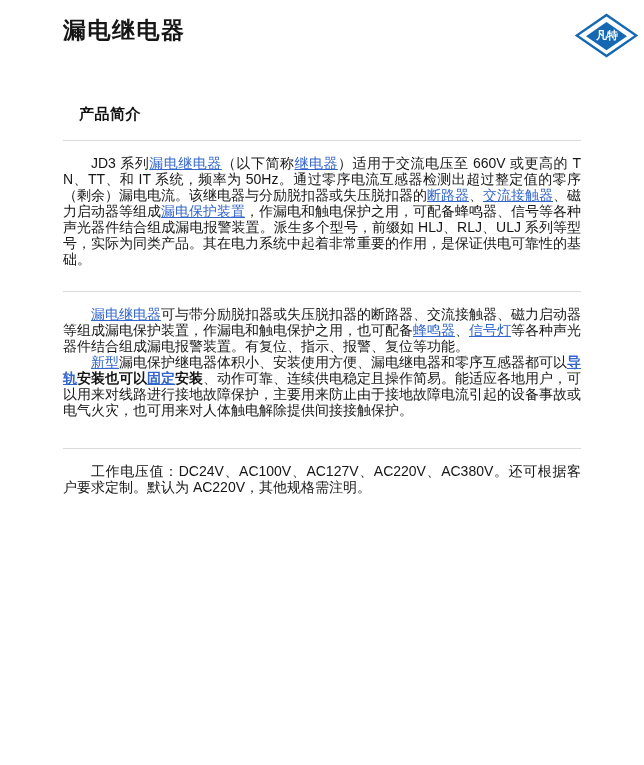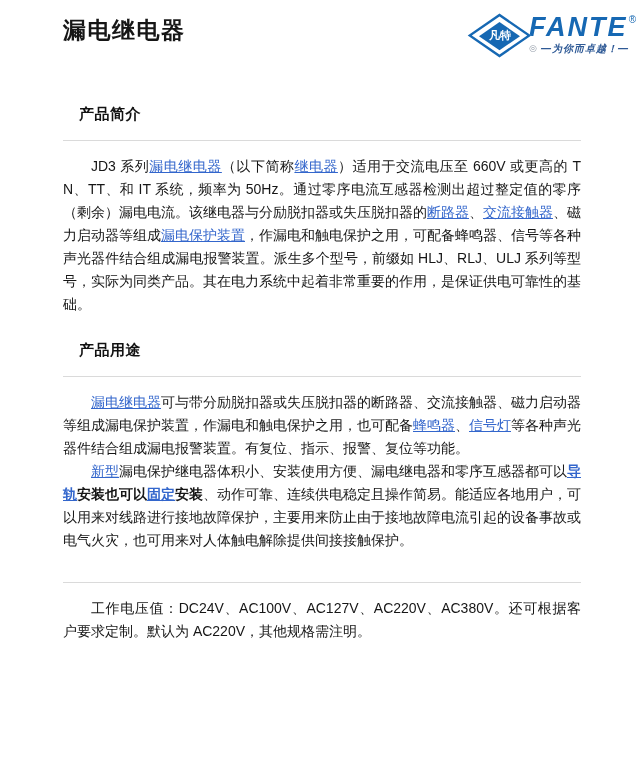--- a/index.html
+++ b/index.html
@@ -26,21 +26,21 @@
   .gear{color:#98a1ac;font-size:9px;line-height:9px;}
   .slogan{font-size:10px;font-style:italic;font-weight:bold;color:#2f5a96;letter-spacing:1px;white-space:nowrap;}
 
   
   section{display:block;}
   section.s0{margin-top:60px;}
   section.s1{margin-top:24px;}
   section.s2{margin-top:30px;}
   h2{font-size:15px;line-height:20px;margin:16px;font-weight:bold;color:#121212;letter-spacing:0.5px;}
   .divider{border:none;border-top:1px solid #dadada;margin:9px 0 14px 0;height:0;}
-  p{font-size:14px;line-height:23px;margin:0;text-indent:2em;text-align:justify;
+  p{font-size:14px;line-height:16px;margin:0;text-indent:2em;text-align:justify;
     word-break:break-all;color:#161616;}
   .lnk{color:#3366cc;text-decoration:underline;cursor:pointer;}
   .bold{font-weight:bold;}
 </style>
 </head>
 <body>
 
 <div class="page">
 
   <header>
@@ -48,40 +48,29 @@
   </header>
 
   <div class="logo">
     <span class="diamond-wrap">
       <span class="d-outer">
         <span class="d-inner">
           <span class="d-text">凡特</span>
         </span>
       </span>
     </span>
-    <span class="brand">
-      <span class="brand-top">
-        <span class="brand-name">FANTE</span>
-        <span class="reg">®</span>
-      </span>
-      <span class="slogan-row">
-        <span class="gear">◎</span>
-        <span class="slogan">—为你而卓越！—</span>
-      </span>
-    </span>
   </div>
 
   <main>
       <section class="s0">
         <h2>产品简介</h2>
         <div class="divider"></div>
         <p><span class="">JD3 系列</span><span class="lnk">漏电继电器</span><span class="">（以下简称</span><span class="lnk">继电器</span><span class="">）适用于交流电压至 660V 或更高的 TN、TT、和 IT 系统，频率为 50Hz。通过零序电流互感器检测出超过整定值的零序（剩余）漏电电流。该继电器与分励脱扣器或失压脱扣器的</span><span class="lnk">断路器</span><span class="">、</span><span class="lnk">交流接触器</span><span class="">、磁力启动器等组成</span><span class="lnk">漏电保护装置</span><span class="">，作漏电和触电保护之用，可配备蜂鸣器、信号等各种声光器件结合组成漏电报警装置。派生多个型号，前缀如 HLJ、RLJ、ULJ 系列等型号，实际为同类产品。其在电力系统中起着非常重要的作用，是保证供电可靠性的基础。</span></p>
       </section>
       <section class="s1">
-        <h2>产品用途</h2>
         <div class="divider"></div>
         <p><span class="lnk">漏电继电器</span><span class="">可与带分励脱扣器或失压脱扣器的断路器、交流接触器、磁力启动器等组成漏电保护装置，作漏电和触电保护之用，也可配备</span><span class="lnk">蜂鸣器</span><span class="">、</span><span class="lnk">信号灯</span><span class="">等各种声光器件结合组成漏电报警装置。有复位、指示、报警、复位等功能。</span></p>
         <p><span class="lnk">新型</span><span class="">漏电保护继电器体积小、安装使用方便、漏电继电器和零序互感器都可以</span><span class="lnk bold">导轨</span><span class=" bold">安装也可以</span><span class="lnk bold">固定</span><span class=" bold">安装</span><span class="">、动作可靠、连续供电稳定且操作简易。能适应各地用户，可以用来对线路进行接地故障保护，主要用来防止由于接地故障电流引起的设备事故或电气火灾，也可用来对人体触电解除提供间接接触保护。</span></p>
       </section>
       <section class="s2">
         <div class="divider"></div>
         <p><span class="">工作电压值：DC24V、AC100V、AC127V、AC220V、AC380V。还可根据客户要求定制。默认为 AC220V，其他规格需注明。</span></p>
       </section>
     </main>
 

